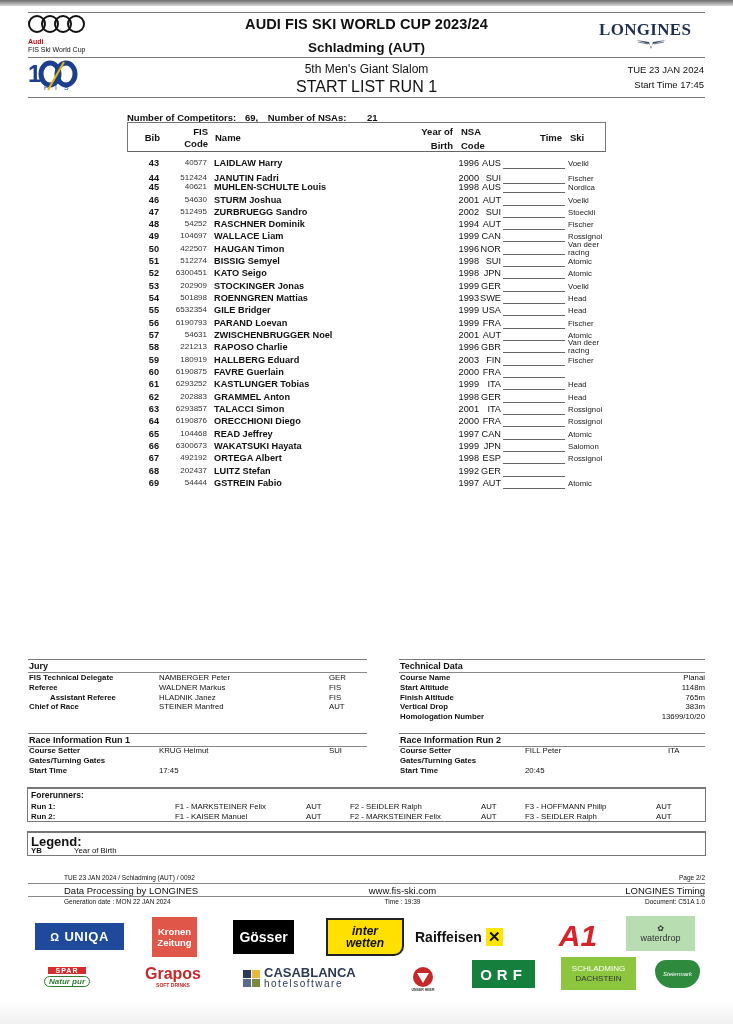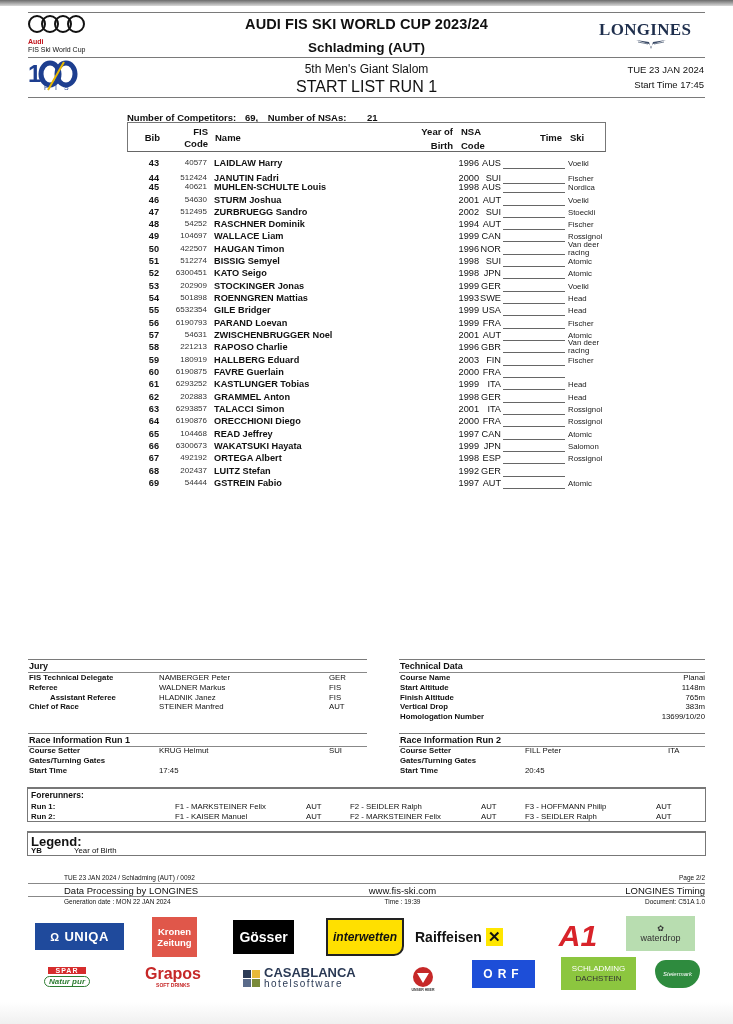--- a/index.html
+++ b/index.html
@@ -460,21 +460,21 @@
   <span style="font-size:11px;margin-right:5px;">Ω</span>
     <span>UNIQA</span>
 </div>
 <div class="sp" style="left:152px;top:917px;width:45px;height:40px;background:#e0574a;color:#fff;font-size:9.5px;flex-direction:column;line-height:11px;">
   <span>Kronen</span>
   <span>Zeitung</span>
 </div>
 <div class="sp" style="left:233px;top:920px;width:61px;height:34px;background:#000000;color:#fff;font-size:14px;">
   <span>Gösser</span>
 </div>
-<div class="sp" style="left:326px;top:918px;width:78px;height:38px;background:#ffe000;color:#111;font-size:12px;flex-direction:row;line-height:12px;font-style:italic;border:2px solid #222;border-radius:0 0 10px 0;">
+<div class="sp" style="left:326px;top:918px;width:78px;height:38px;background:#ffe000;color:#111;font-size:12px;flex-direction:column;line-height:12px;font-style:italic;border:2px solid #222;border-radius:0 0 10px 0;">
   <span>inter</span>
   <span>wetten</span>
 </div>
 <div class="sp" style="left:415px;top:925px;width:120px;height:24px;color:#111;font-size:14px;justify-content:flex-start;">
   <span>Raiffeisen</span>
   <span style="margin-left:4px;background:#ffe600;padding:0 2px;font-size:15px;">✕</span>
 </div>
 <div class="sp" style="left:560px;top:917px;width:36px;height:38px;color:#d8232a;font-size:30px;font-style:italic;">
   <span>A1</span>
 </div>
@@ -503,21 +503,21 @@
     <span style="font-size:10px;font-weight:normal;letter-spacing:1.5px;">hotelsoftware</span>
   </div>
 </div>
 <div class="sp" style="left:408px;top:962px;width:30px;height:34px;flex-direction:column;">
   <svg width="22" height="22" viewBox="0 0 22 22">
     <circle cx="11" cy="11" r="10" fill="#c62828"></circle>
     <path d="M5 7 L17 7 L11 17 Z" fill="#fff"></path>
   </svg>
   <span style="font-size:3.5px;color:#333;">UNSER HEER</span>
 </div>
-<div class="sp" style="left:472px;top:960px;width:63px;height:28px;background:#1d4ed8;color:#fff;font-size:12px;letter-spacing:5px;">
+<div class="sp" style="left:472px;top:960px;width:63px;height:28px;background:#15803d;color:#fff;font-size:15px;letter-spacing:5px;">
   <span>ORF</span>
 </div>
 <div class="sp" style="left:561px;top:957px;width:75px;height:33px;background:#8cc63f;color:#fff;font-size:8px;flex-direction:column;line-height:10px;font-weight:normal;">
   <span>SCHLADMING</span>
   <span style="color:#333;">DACHSTEIN</span>
 </div>
 <div class="sp" style="left:655px;top:960px;width:45px;height:28px;background:#2e8b3e;color:#fff;font-size:6px;border-radius:14px 14px 22px 22px;font-style:italic;font-weight:normal;">
   <span>Steiermark</span>
 </div>
 

